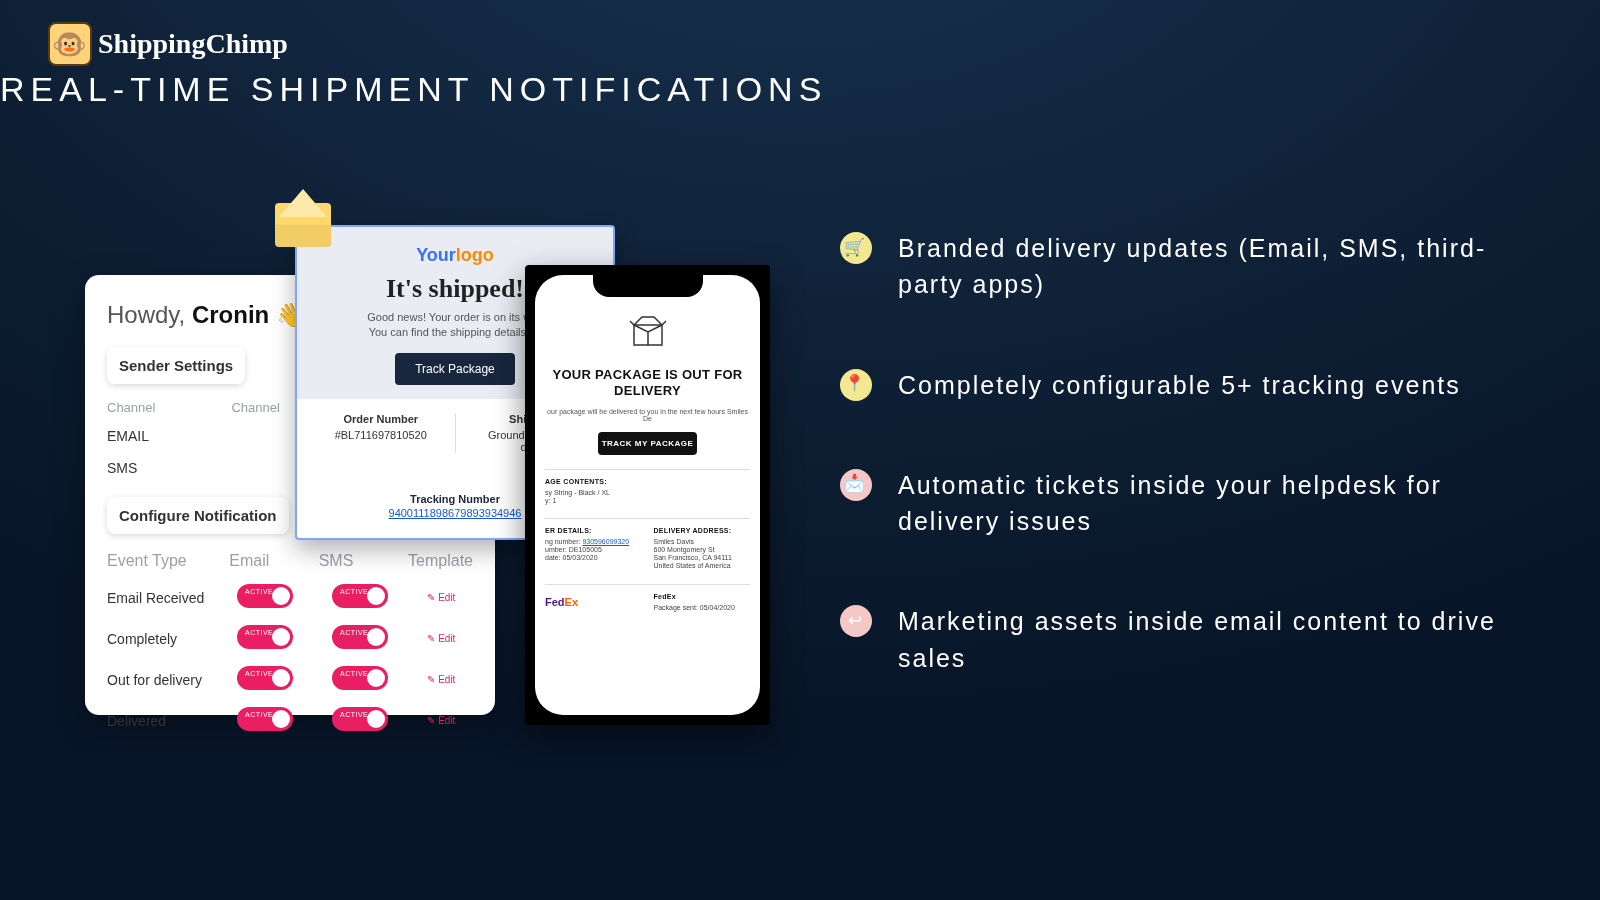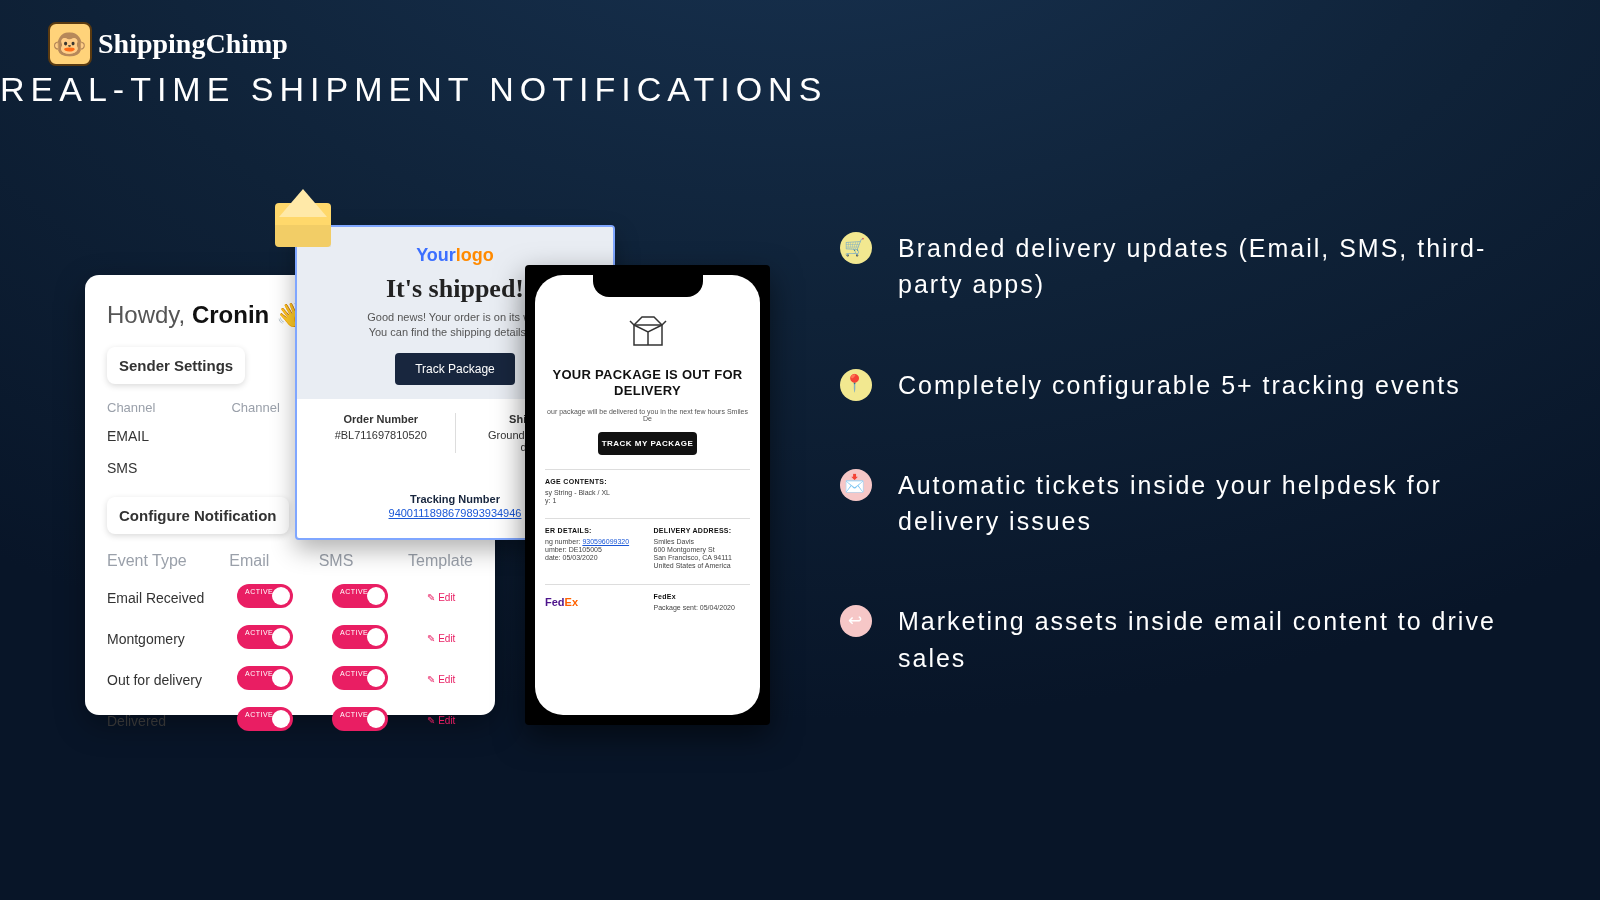--- a/index.html
+++ b/index.html
@@ -130,21 +130,21 @@
       <span>Template</span>
     </div>
     <div id="cfg-rows">
         <div class="cfg-row">
           <span class="lbl">Email Received</span>
           <span class="cell"><span class="tog"><span class="mini">ACTIVE</span></span></span>
           <span class="cell"><span class="tog"><span class="mini">ACTIVE</span></span></span>
           <span class="edit">✎ Edit</span>
         </div>
         <div class="cfg-row">
-          <span class="lbl">Montgomery</span>
+          <span class="lbl">Completely</span>
           <span class="cell"><span class="tog"><span class="mini">ACTIVE</span></span></span>
           <span class="cell"><span class="tog"><span class="mini">ACTIVE</span></span></span>
           <span class="edit">✎ Edit</span>
         </div>
         <div class="cfg-row">
           <span class="lbl">Out for delivery</span>
           <span class="cell"><span class="tog"><span class="mini">ACTIVE</span></span></span>
           <span class="cell"><span class="tog"><span class="mini">ACTIVE</span></span></span>
           <span class="edit">✎ Edit</span>
         </div>

